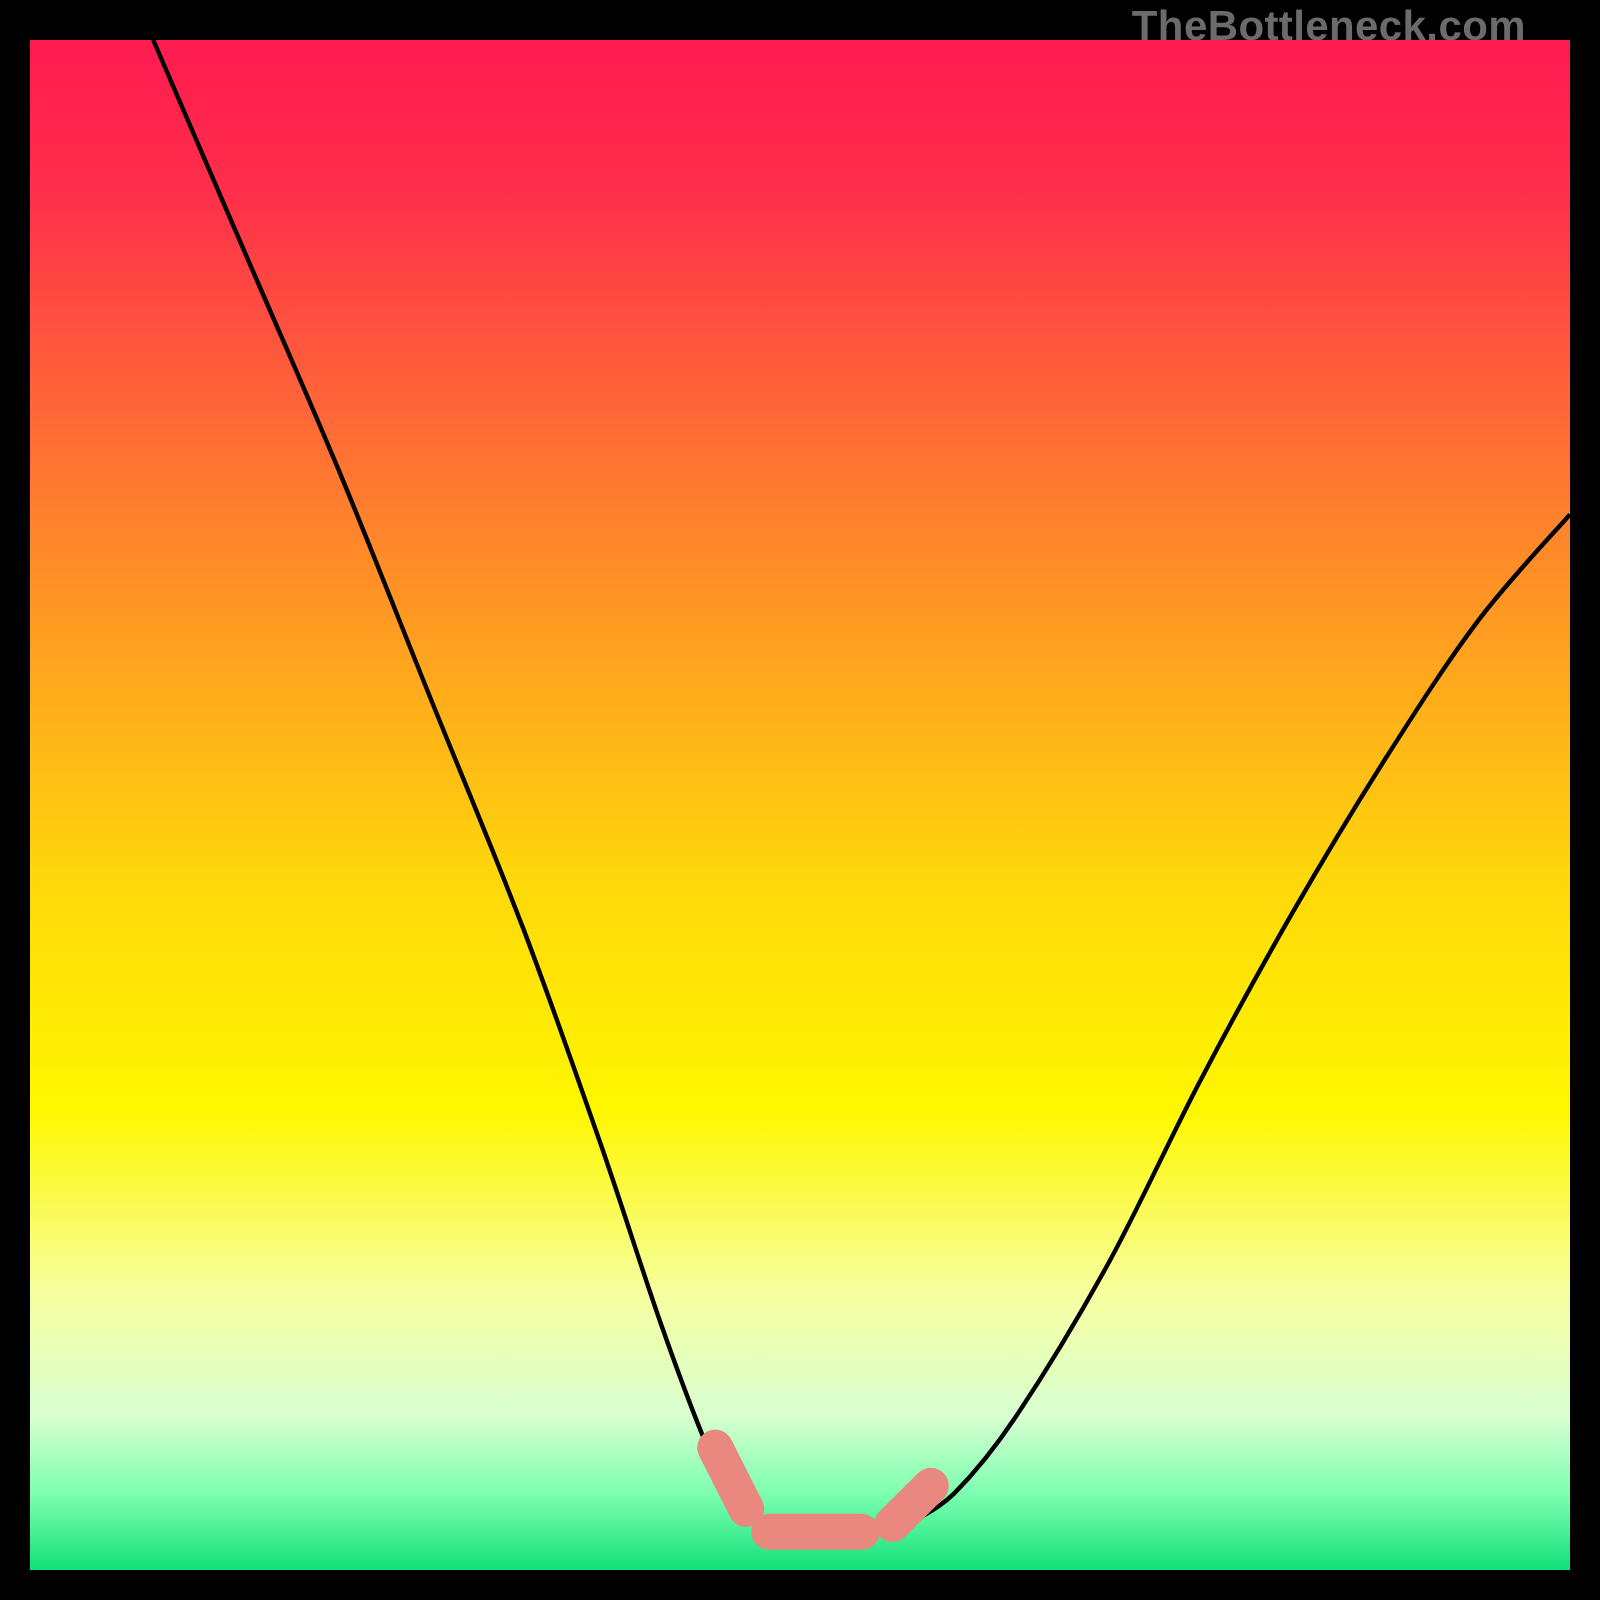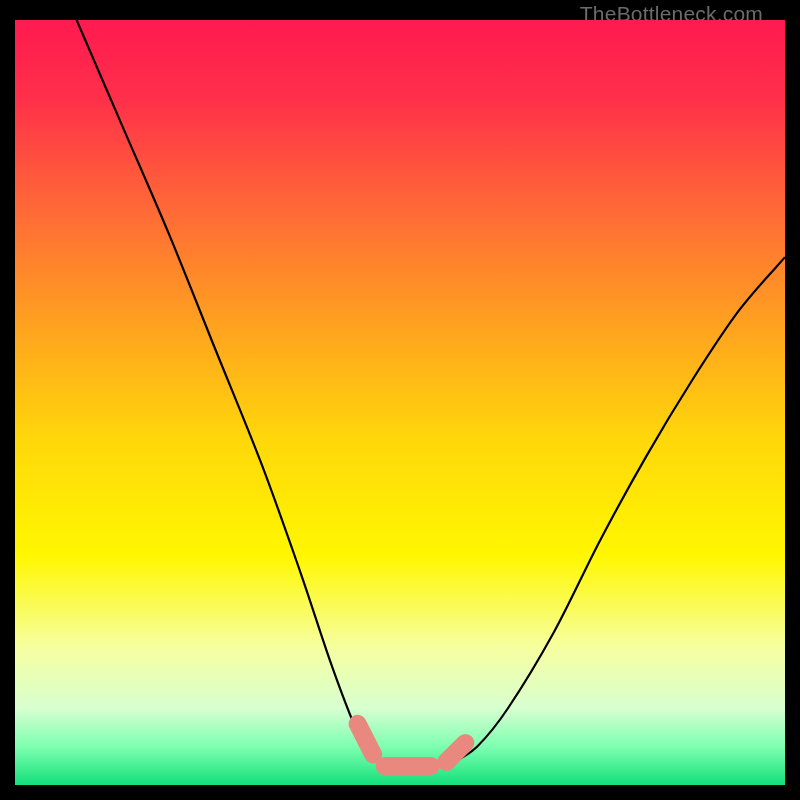--- a/index.html
+++ b/index.html
@@ -30,21 +30,21 @@
   .gradient {
     position: absolute;
     inset: 0;
   }
   .watermark {
     position: absolute;
     top: 2px;
     right: 22px;
     color: #6b6b6b;
     font-size: 21px;
-    font-weight: 400;
+    font-weight: 700;
     letter-spacing: 0.2px;
   }
   svg.curves {
     position: absolute;
     inset: 0;
   }
 </style>
 </head>
 <body>
 

